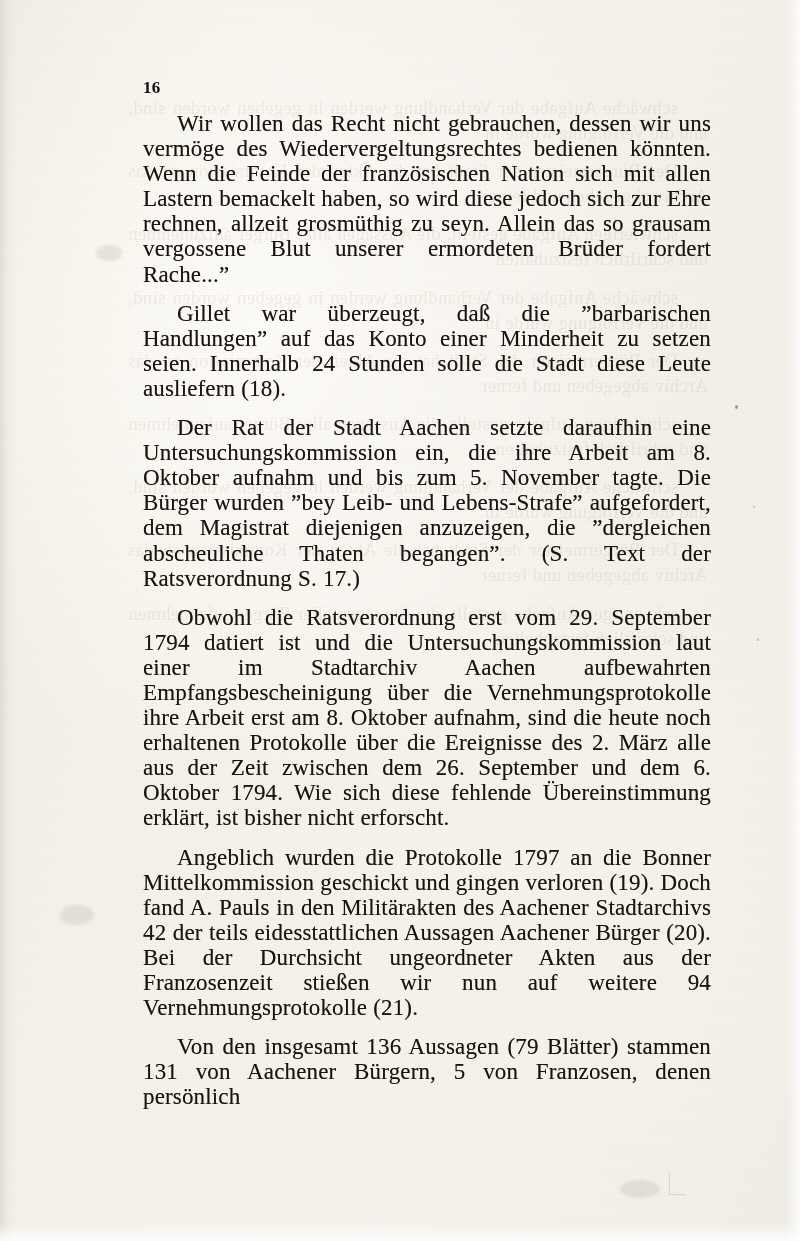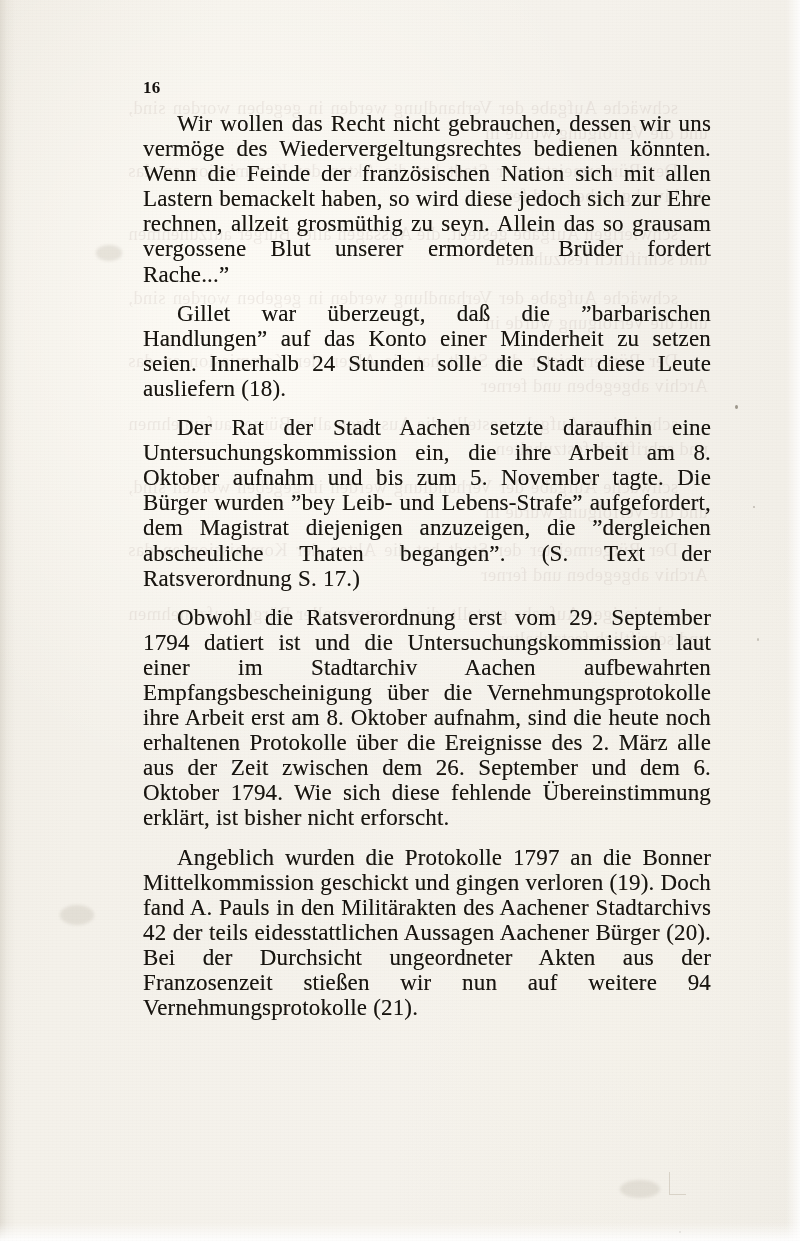--- a/index.html
+++ b/index.html
@@ -176,20 +176,21 @@
   <div class="textblock">
 
     <div class="folio">16</div>
 
     <div class="body">
       <p>Wir wollen das Recht nicht gebrauchen, dessen wir uns vermöge des Wiedervergeltungsrechtes bedienen könnten. Wenn die Feinde der französischen Nation sich mit allen Lastern bemackelt haben, so wird diese jedoch sich zur Ehre rechnen, allzeit grosmüthig zu seyn. Allein das so grausam vergossene Blut unserer ermordeten Brüder fordert Rache...”</p>
       <p>Gillet war überzeugt, daß die ”barbarischen Handlungen” auf das Konto einer Minderheit zu setzen seien. Innerhalb 24 Stunden solle die Stadt diese Leute ausliefern (18).</p>
       <p>Der Rat der Stadt Aachen setzte daraufhin eine Untersuchungskommission ein, die ihre Arbeit am 8. Oktober aufnahm und bis zum 5. November tagte. Die Bürger wurden ”bey Leib- und Lebens-Strafe” aufgefordert, dem Magistrat diejenigen anzuzeigen, die ”dergleichen abscheuliche Thaten begangen”. (S. Text der Ratsverordnung S. 17.)</p>
       <p>Obwohl die Ratsverordnung erst vom 29. September 1794 datiert ist und die Untersuchungskommission laut einer im Stadtarchiv Aachen aufbewahrten Empfangsbescheinigung über die Vernehmungsprotokolle ihre Arbeit erst am 8. Oktober aufnahm, sind die heute noch erhaltenen Protokolle über die Ereignisse des 2. März alle aus der Zeit zwischen dem 26. September und dem 6. Oktober 1794. Wie sich diese fehlende Übereinstimmung erklärt, ist bisher nicht erforscht.</p>
       <p>Angeblich wurden die Protokolle 1797 an die Bonner Mittelkommission geschickt und gingen verloren (19). Doch fand A. Pauls in den Militärakten des Aachener Stadtarchivs 42 der teils eidesstattlichen Aussagen Aachener Bürger (20). Bei der Durchsicht ungeordneter Akten aus der Franzosenzeit stießen wir nun auf weitere 94 Vernehmungsprotokolle (21).</p>
+      <p>Von den insgesamt 136 Aussagen (79 Blätter) stammen 131 von Aachener Bürgern, 5 von Franzosen, denen persönlich</p>
     </div>
 
   </div>
 
   <div class="speck" style="left:735px; top:405px; width:3px; height:4px;"></div>
   <div class="speck" style="left:753px; top:506px; width:2px; height:2px; opacity:.4;"></div>
   <div class="speck" style="left:757px; top:638px; width:2px; height:3px; opacity:.35;"></div>
   <div class="speck" style="left:679px; top:1231px; width:2px; height:2px; opacity:.3;"></div>
 
   <div class="blemish-soft" style="left:96px; top:245px; width:26px; height:16px;"></div>

